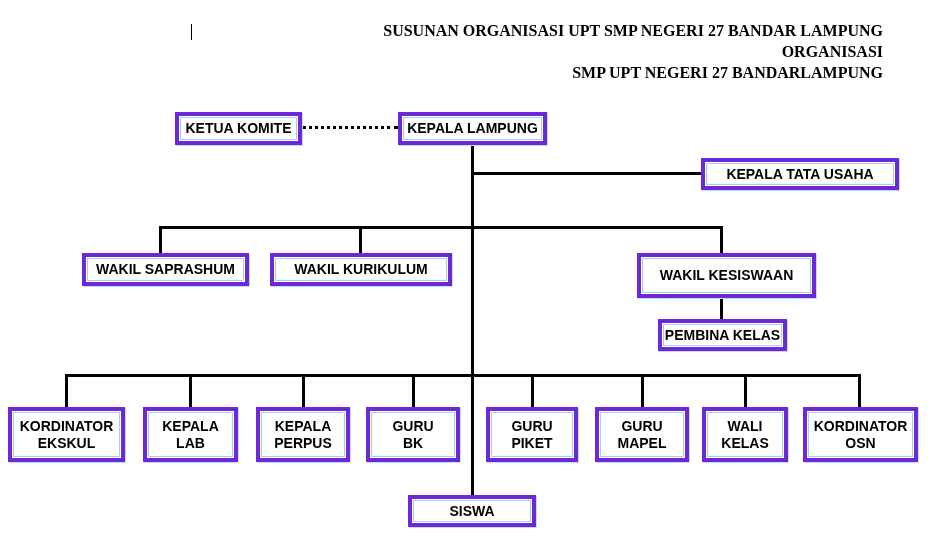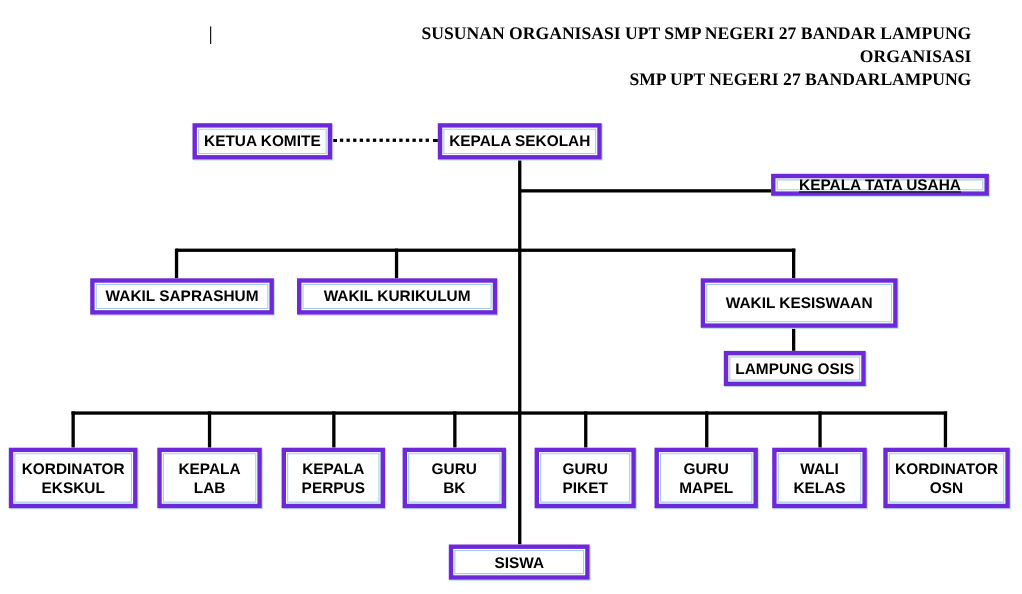--- a/index.html
+++ b/index.html
@@ -28,21 +28,21 @@
     font-weight:bold;font-size:14px;line-height:17px;color:#000;
     text-align:center;white-space:pre-line;
     box-sizing:border-box;
   }
   
   .line{position:absolute;background:#000;}
   .dotted{position:absolute;border-top:3px dotted #000;background:none;}
   
   #n-ketua     {left:175px;top:112px;width:127px;height:33px;}
   #n-kepsek    {left:398px;top:112px;width:149px;height:33px;}
-  #n-tu        {left:701px;top:158px;width:198px;height:20px;text-decoration:underline;}
+  #n-tu        {left:701px;top:158px;width:198px;height:32px;}
   #n-saprashum {left:82px; top:253px;width:167px;height:33px;}
   #n-kurikulum {left:270px;top:253px;width:182px;height:33px;}
   #n-kesiswaan {left:637px;top:253px;width:179px;height:45px;}
   #n-osis      {left:658px;top:319px;width:129px;height:32px;}
   #n-ekskul    {left:8px;  top:407px;width:117px;height:55px;}
   #n-lab       {left:143px;top:407px;width:95px; height:55px;}
   #n-perpus    {left:256px;top:407px;width:94px; height:55px;}
   #n-bk        {left:366px;top:407px;width:94px; height:55px;}
   #n-piket     {left:486px;top:407px;width:92px; height:55px;}
   #n-mapel     {left:595px;top:407px;width:94px; height:55px;}
@@ -92,26 +92,26 @@
   <div class="line" id="l-d-ekskul"></div>
   <div class="line" id="l-d-lab"></div>
   <div class="line" id="l-d-perpus"></div>
   <div class="line" id="l-d-bk"></div>
   <div class="line" id="l-d-piket"></div>
   <div class="line" id="l-d-mapel"></div>
   <div class="line" id="l-d-wali"></div>
   <div class="line" id="l-d-osn"></div>
 
   <div class="box" id="n-ketua">KETUA KOMITE</div>
-  <div class="box" id="n-kepsek">KEPALA SEKOLAH</div>
+  <div class="box" id="n-kepsek">KEPALA LAMPUNG</div>
   <div class="box" id="n-tu">KEPALA TATA USAHA</div>
   <div class="box" id="n-saprashum">WAKIL SAPRASHUM</div>
   <div class="box" id="n-kurikulum">WAKIL KURIKULUM</div>
   <div class="box" id="n-kesiswaan">WAKIL KESISWAAN</div>
-  <div class="box" id="n-osis">LAMPUNG OSIS</div>
+  <div class="box" id="n-osis">PEMBINA KELAS</div>
   <div class="box" id="n-ekskul">KORDINATOR
 EKSKUL</div>
   <div class="box" id="n-lab">KEPALA
 LAB</div>
   <div class="box" id="n-perpus">KEPALA
 PERPUS</div>
   <div class="box" id="n-bk">GURU
 BK</div>
   <div class="box" id="n-piket">GURU
 PIKET</div>

